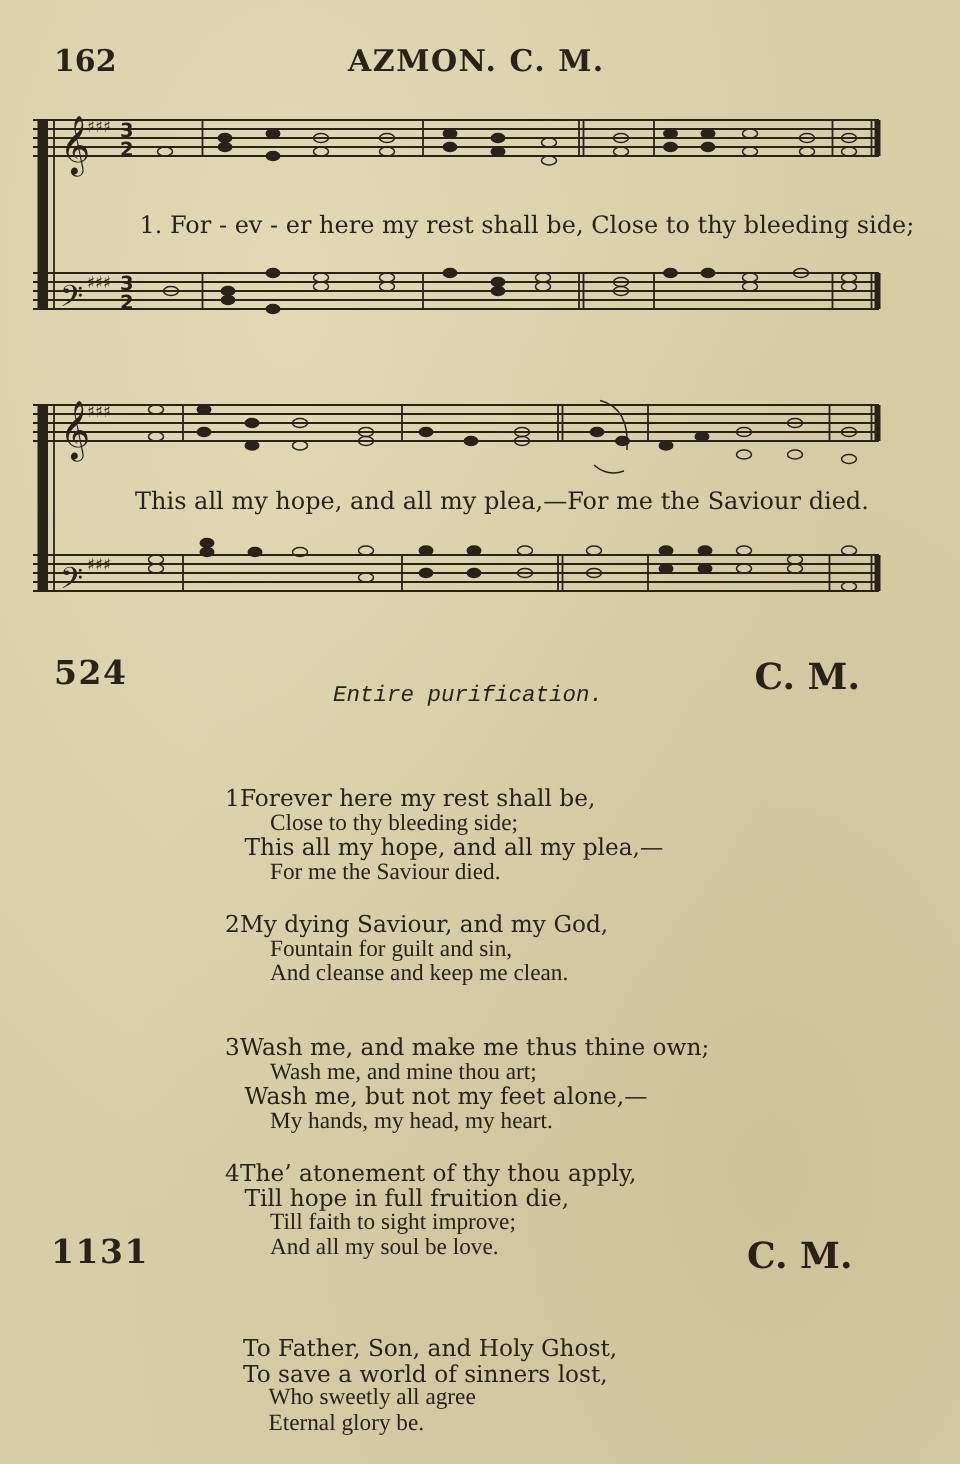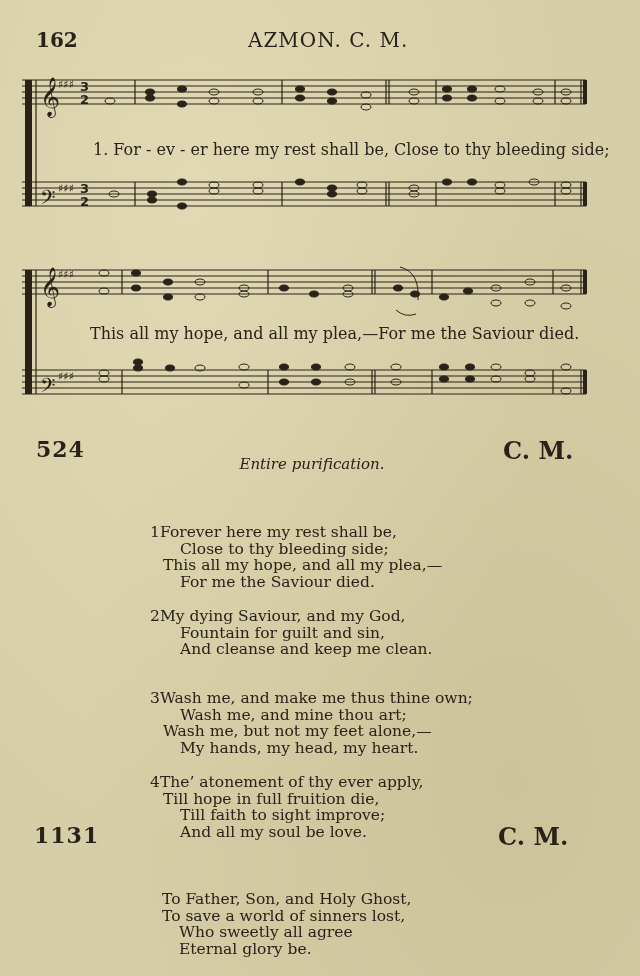--- a/index.html
+++ b/index.html
@@ -7,29 +7,29 @@
     width:640px; height:976px; overflow:hidden;
     background:#d6cea6;
     background-image: radial-gradient(ellipse at 30% 20%, rgba(255,250,220,0.25), rgba(0,0,0,0) 60%),
                       radial-gradient(ellipse at 80% 80%, rgba(120,100,60,0.10), rgba(0,0,0,0) 60%);
     color:#2a2218;
     font-family:"DejaVu Serif", "Liberation Serif", serif;
     position:relative;
   }
   .abs { position:absolute; }
   .header-num { left:36px; top:28px; font-size:20px; font-weight:bold; }
-  .header-title { left:232px; top:28px; font-size:20px; font-weight:normal; letter-spacing:1px;margin-left:16px; }
+  .header-title { left:232px; top:28px; font-size:20px; font-weight:bold; letter-spacing:1px; }
   .music { left:0; top:0; width:640px; height:430px; }
   .lyric { font-size:16px; white-space:nowrap; }
   .hymn-num { font-size:22px; font-weight:bold; letter-spacing:1px; }
   .meter { font-size:24px; font-weight:bold; }
   .subtitle { font-style:italic; font-size:15px; left:0; width:624px; text-align:center; }
   .verse { font-size:15.5px; line-height:16.5px;margin-top:34px; }
   .verse .l { white-space:nowrap; }
-  .verse .in { padding-left:17px; }
+  .verse .in { padding-left:17px;font-family:Liberation Serif, serif; }
   .verse .num { display:inline-block; width:10px; margin-left:-13px; }
 </style>
 </head>
 <body>
 
 <div class="abs header-num">162</div>
 <div class="abs header-title">AZMON. C. M.</div>
 
 <svg class="abs music" viewBox="0 0 640 430" width="640" height="430">
   <g stroke="#2a2218" fill="none" stroke-width="1.2">
@@ -269,41 +269,41 @@
     <path d="M400 267 Q420 272 418 300" fill="none" stroke-width="1"></path>
     <path d="M396 310 Q405 318 416 314" fill="none" stroke-width="1"></path>
   </g>
 </svg>
 
 <div class="abs lyric" style="left:76px; top:140px;margin-left:17px;">1. For - ev - er here my rest shall be, Close to thy bleeding side;</div>
 <div class="abs lyric" style="left:90px; top:324px;">This all my hope, and all my plea,—For me the Saviour died.</div>
 
 <div class="abs hymn-num" style="left:36px; top:436px;">524</div>
 <div class="abs meter" style="left:503px; top:436px;">C. M.</div>
-<div class="abs subtitle" style="top:455px;">Entire purification.</div>
+<div class="abs subtitle" style="top:455px;font-family:Liberation Mono, monospace;">Entire purification.</div>
 
 <div class="abs verse" style="left:163px; top:490px;">
   <div class="l"><span class="num">1</span><span>Forever here my rest shall be,</span></div>
   <div class="l in">Close to thy bleeding side;</div>
   <div class="l">This all my hope, and all my plea,—</div>
   <div class="l in">For me the Saviour died.</div>
 </div>
 <div class="abs verse" style="left:163px; top:574px;">
   <div class="l"><span class="num">2</span><span>My dying Saviour, and my God,</span></div>
   <div class="l in">Fountain for guilt and sin,</div>
   <div class="l in">And cleanse and keep me clean.</div>
 </div>
 <div class="abs verse" style="left:163px; top:656px;">
   <div class="l"><span class="num">3</span><span>Wash me, and make me thus thine own;</span></div>
   <div class="l in">Wash me, and mine thou art;</div>
   <div class="l">Wash me, but not my feet alone,—</div>
   <div class="l in">My hands, my head, my heart.</div>
 </div>
 <div class="abs verse" style="left:163px; top:740px;">
-  <div class="l"><span class="num">4</span><span>The’ atonement of thy ever apply,</span></div>
+  <div class="l"><span class="num">4</span><span>The’ atonement of thy thou apply,</span></div>
   <div class="l">Till hope in full fruition die,</div>
   <div class="l in">Till faith to sight improve;</div>
   <div class="l in">And all my soul be love.</div>
 </div>
 
 <div class="abs hymn-num" style="left:34px; top:822px;">1131</div>
 <div class="abs meter" style="left:498px; top:822px;">C. M.</div>
 <div class="abs verse" style="left:162px; top:857px;">
   <div class="l">To Father, Son, and Holy Ghost,</div>
   <div class="l">To save a world of sinners lost,</div>

